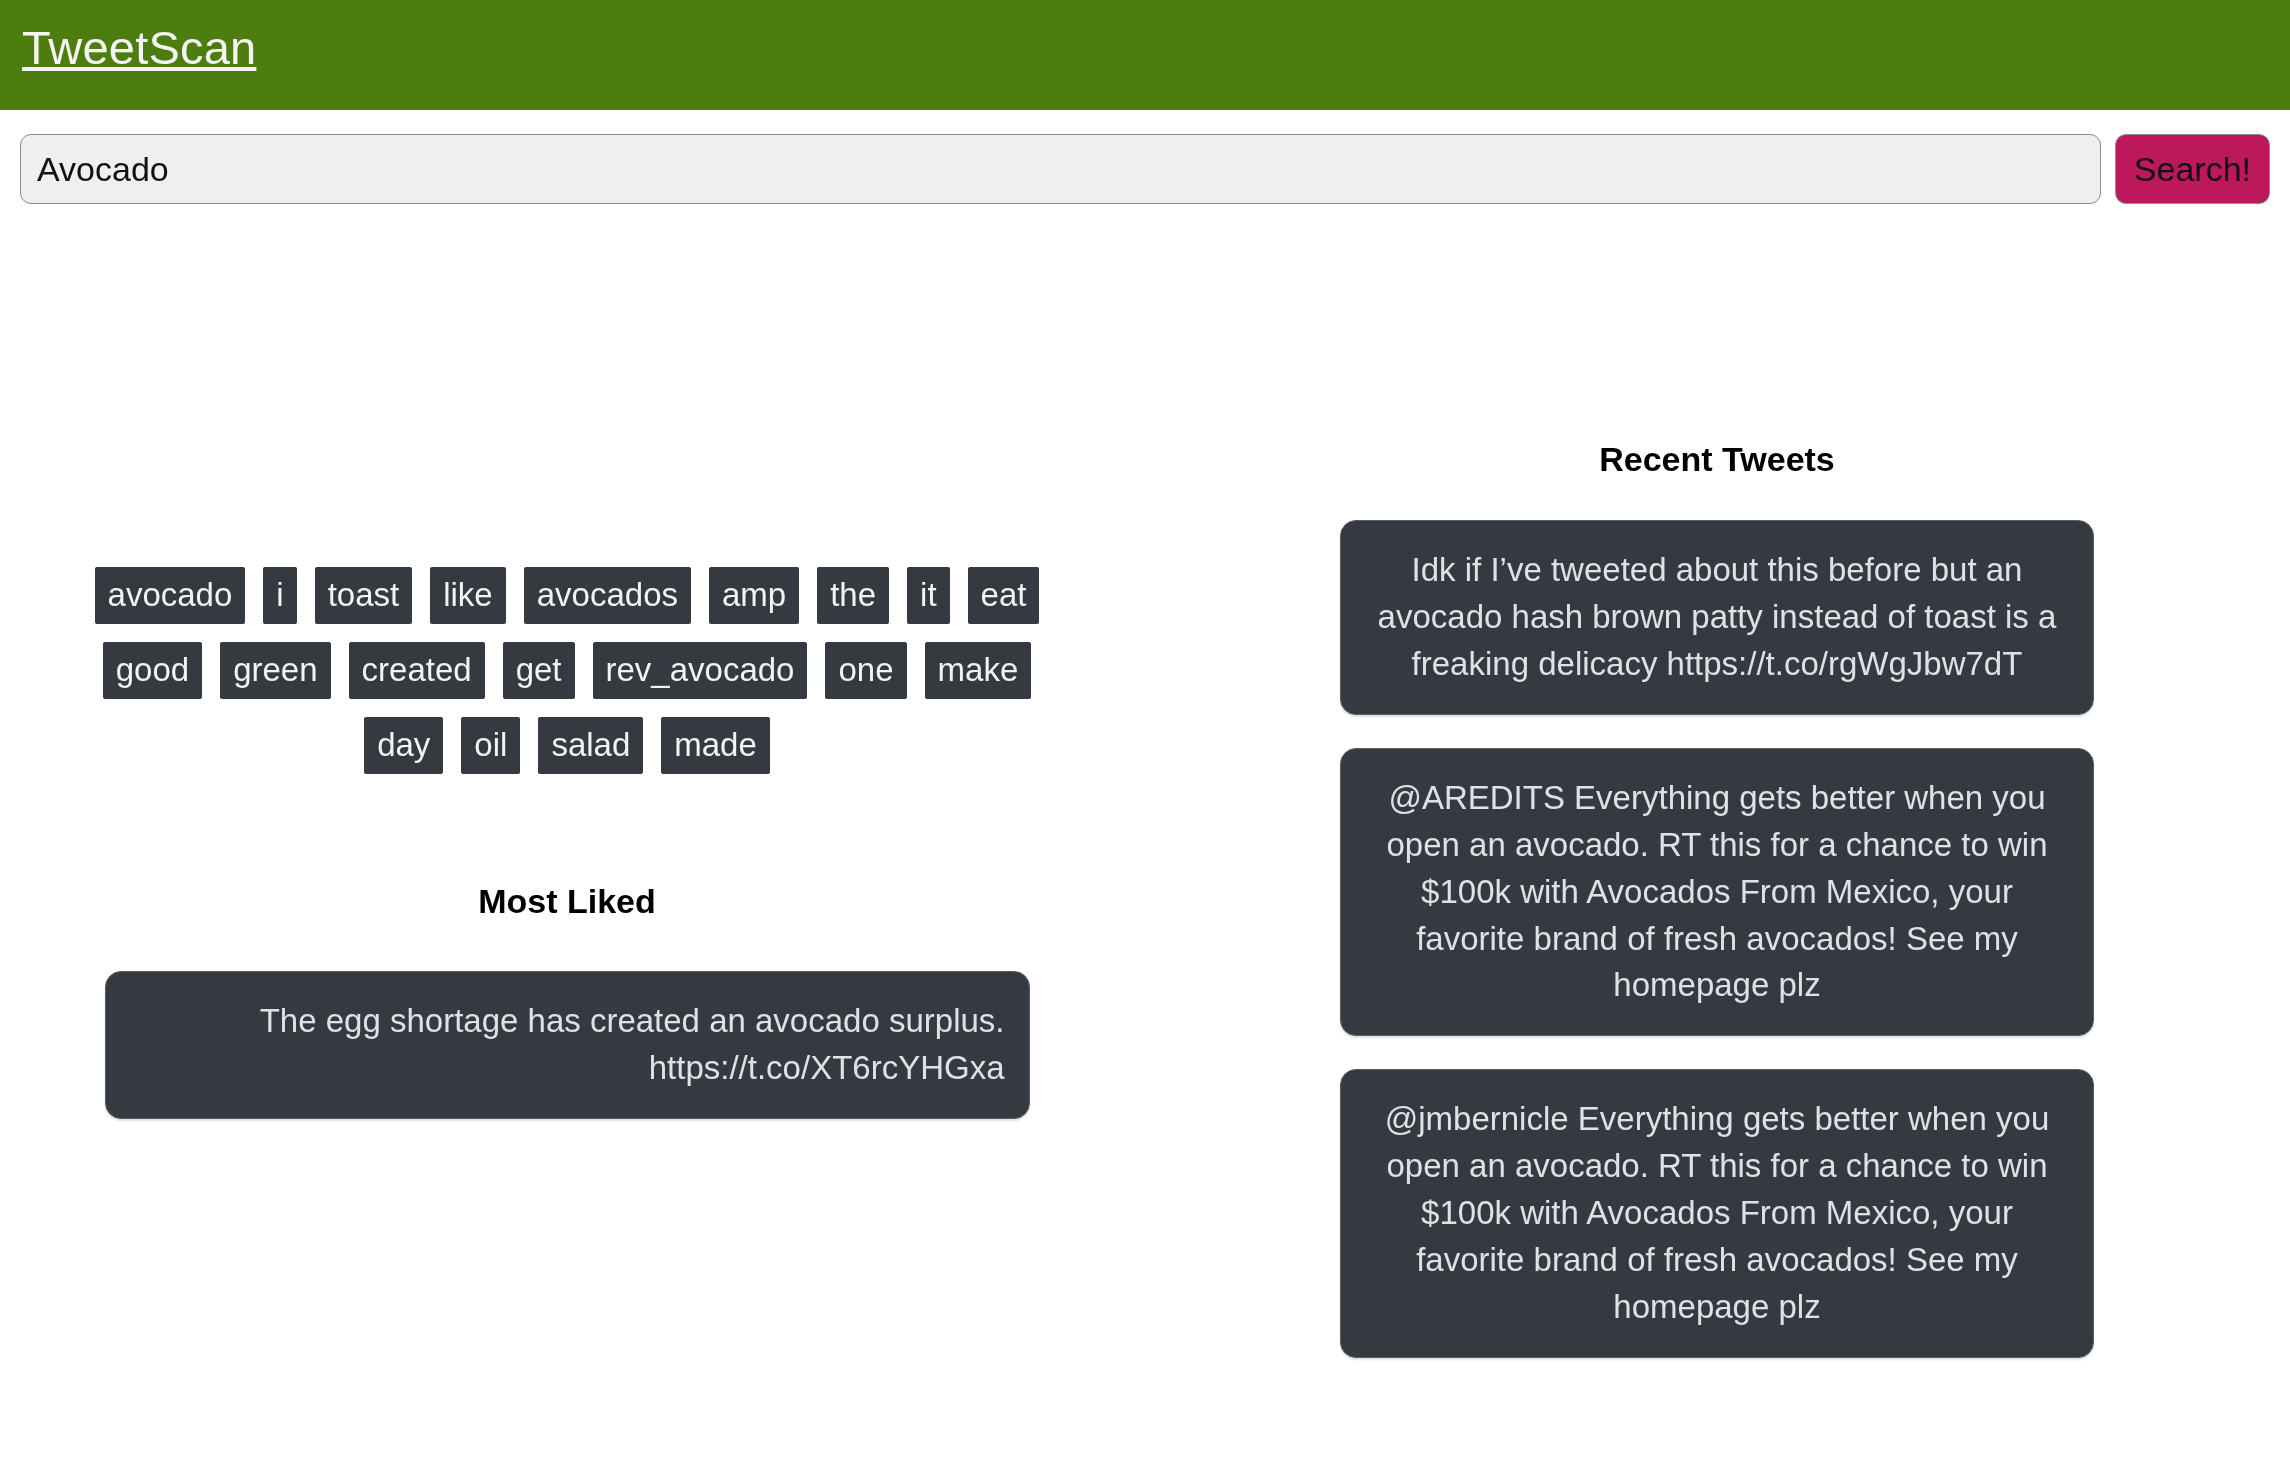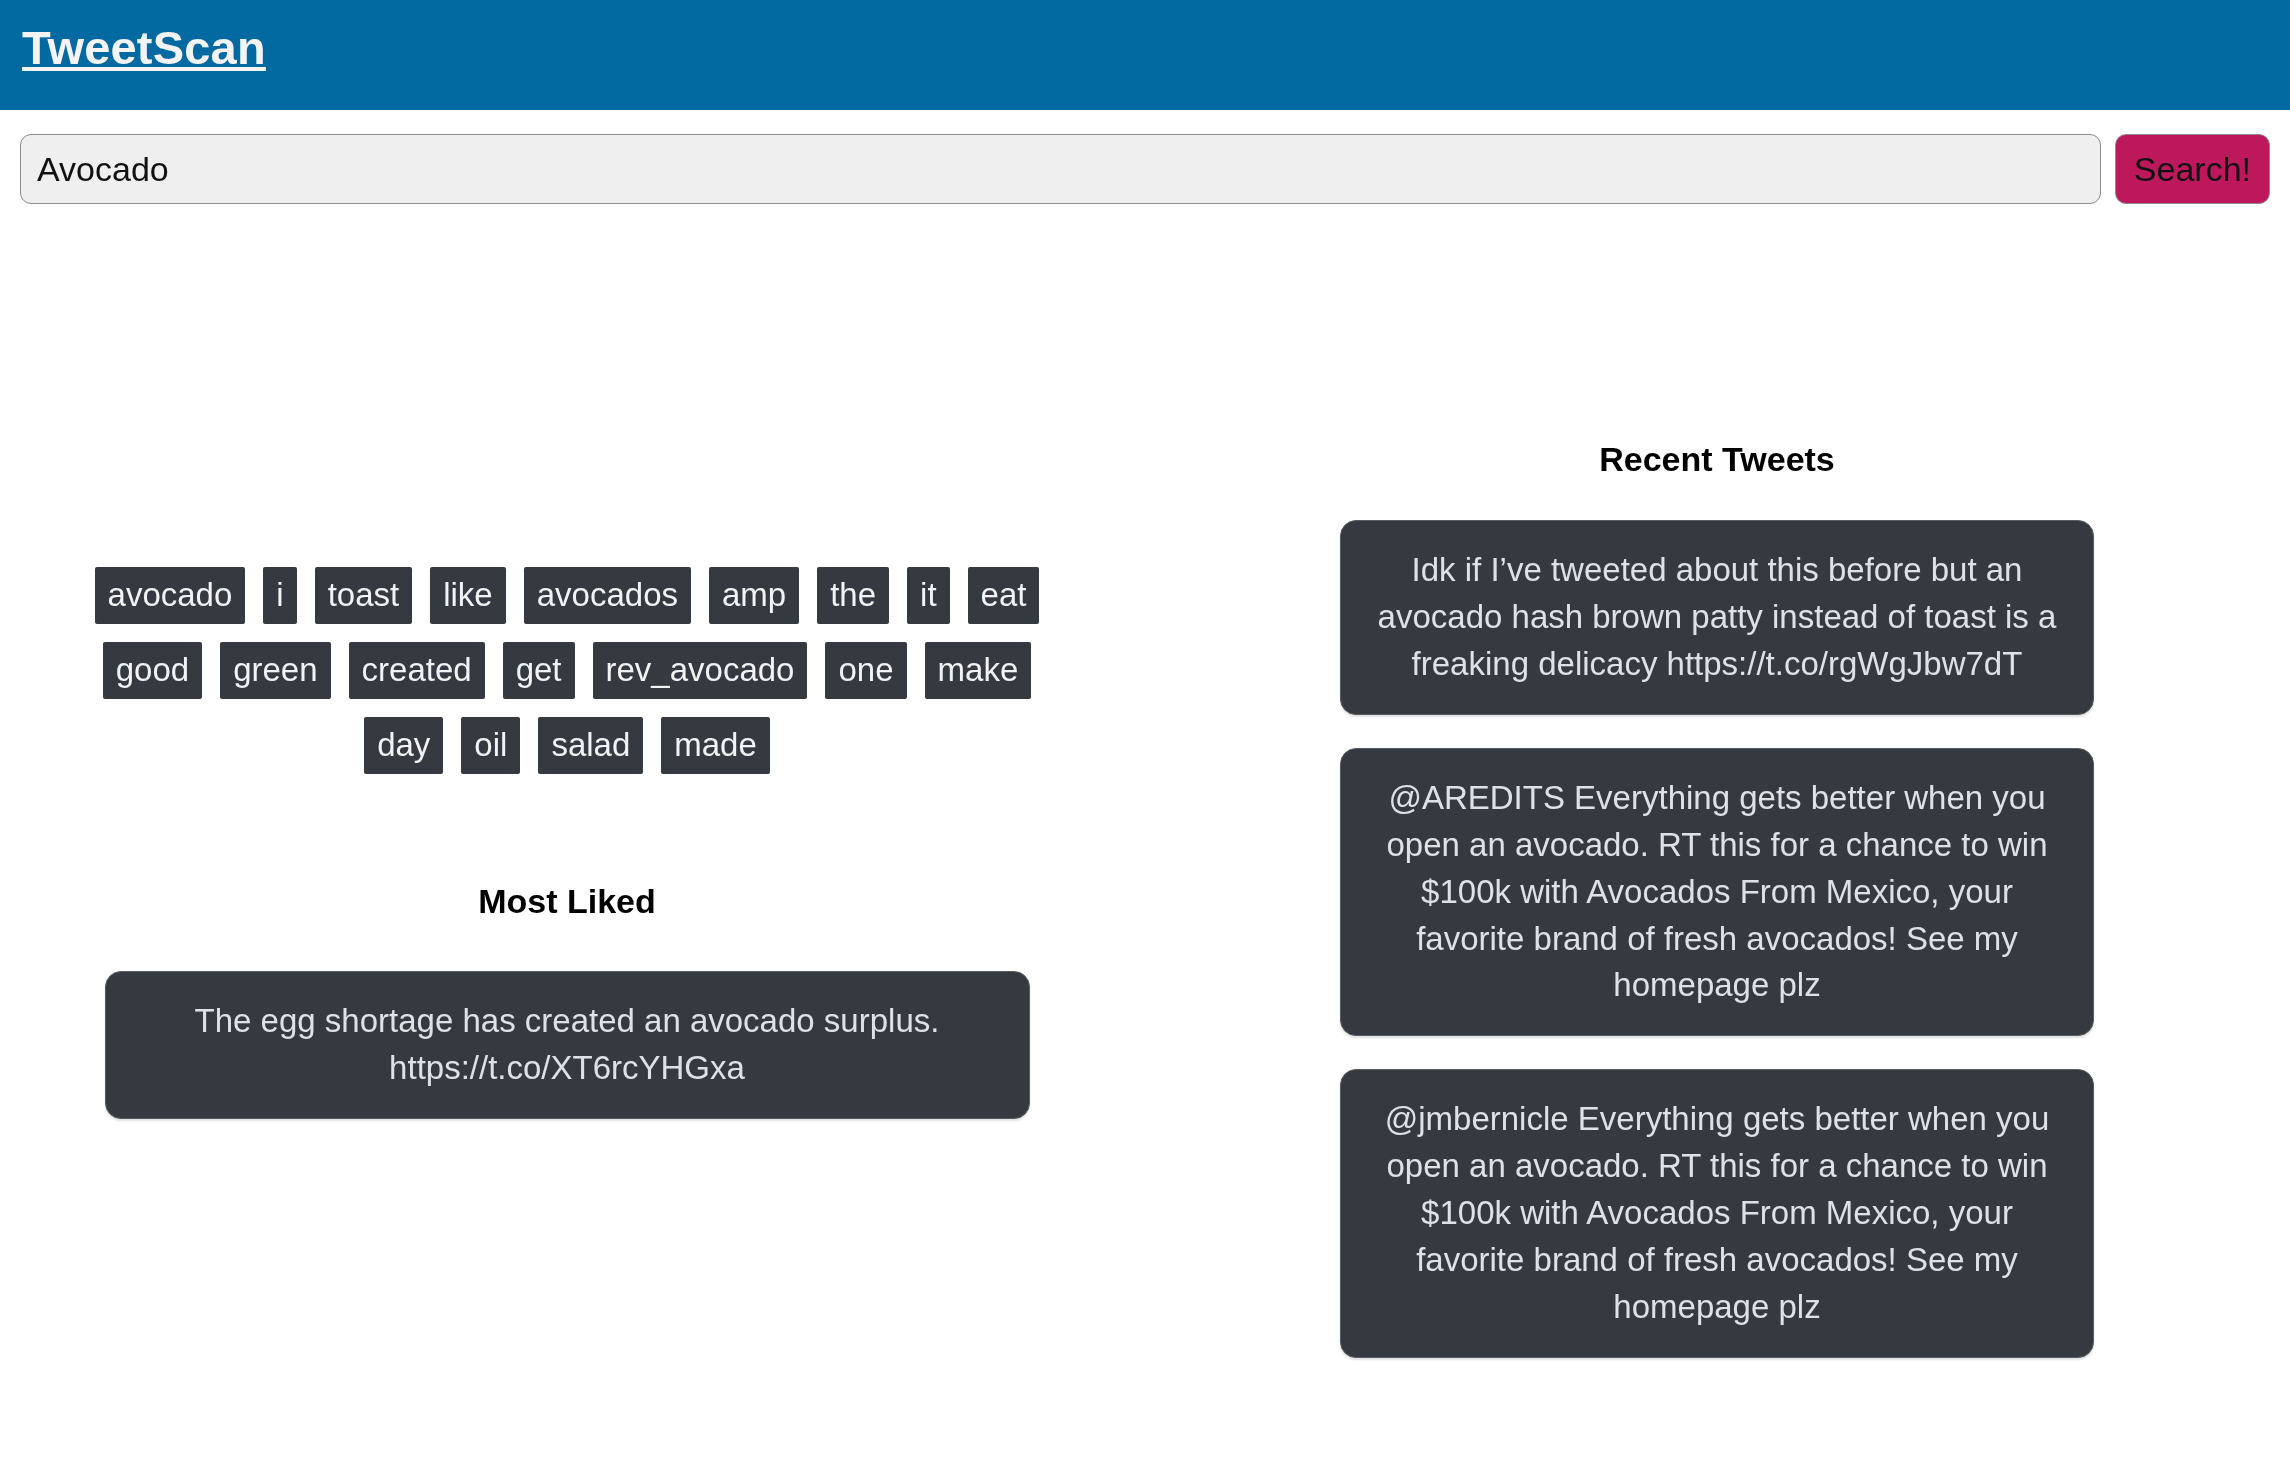--- a/index.html
+++ b/index.html
@@ -11,26 +11,25 @@
     background: #ffffff;
     font-family: "Liberation Sans", sans-serif;
     -webkit-font-smoothing: antialiased;
   }
 
   
   .navbar {
     position: relative;
     width: 100%;
     height: 110px;
-    background: #0369a1;
+    background: #4d7c0f;
     display: flex;
     align-items: center;
     justify-content: space-between;
     padding: 0 0 16px 22px;
-    font-weight: bold;
   }
   .brand {
     color: #f4f4f4;
     font-size: 47px;
     line-height: 1;
     letter-spacing: 0.2px;
     white-space: nowrap;
   }
   .nav-links {
     display: flex;
@@ -155,20 +154,21 @@
     padding: 26px 24px;
     box-shadow: 0 2px 2px rgba(0,0,0,0.12);
   }
   .most-liked-card {
     margin: 51px auto 0 auto;
     width: 925px;
     min-height: 132px;
     display: flex;
     align-items: center;
     justify-content: center;
+    text-align: right;
   }
 
   .tweets-list {
     display: flex;
     flex-direction: column;
     gap: 33px;
     margin-top: 42px;
     align-items: center;
   }
   .tweets-list .tweet-card {

